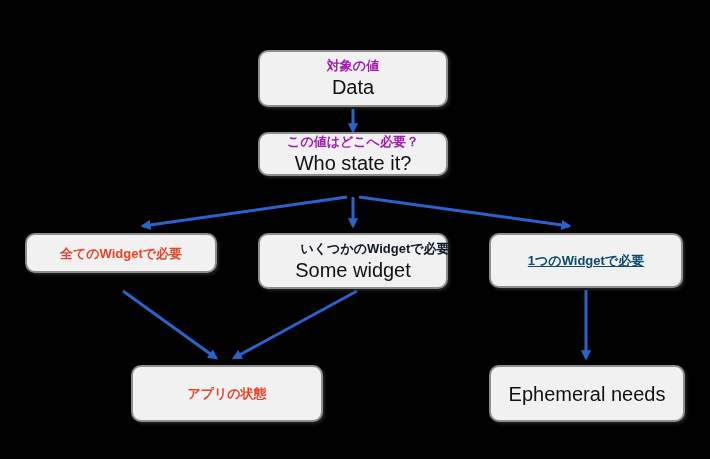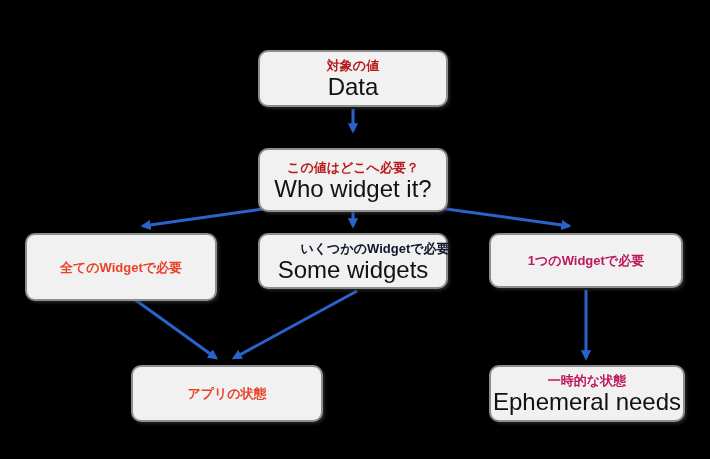--- a/index.html
+++ b/index.html
@@ -32,38 +32,38 @@
     align-items: center;
     justify-content: center;
     text-align: center;
     box-shadow: 2px 2px 3px rgba(60,60,60,0.55);
     padding: 4px 6px;
   }
   .jp {
     font-size: 13px;
     font-weight: bold;
     line-height: 17px;
-    color: #b91c1c;
+    color: #a21caf;
     white-space: nowrap;
   }
   .en {
-    font-size: 24px;
+    font-size: 20px;
     font-weight: 400;
     line-height: 26px;
     color: #111111;
     white-space: nowrap;
   }
   .jp.red    { color: #e8432a; }
   .jp.orange { color: #0f172a; margin-left: 44px; }
-  .jp.blue   { color: #be185d; }
+  .jp.blue   { color: #0c4a6e; text-decoration: underline; }
 
   
   #node-data      { left: 258px; top:  50px; width: 190px; height: 57px; }
-  #node-who       { left: 258px; top: 148px; width: 190px; height: 64px; justify-content: center; }
-  #node-most      { left:  25px; top: 233px; width: 192px; height: 68px; }
+  #node-who       { left: 258px; top: 132px; width: 190px; height: 44px; justify-content: center; }
+  #node-most      { left:  25px; top: 233px; width: 192px; height: 40px; }
   #node-some      { left: 258px; top: 233px; width: 190px; height: 56px; }
   #node-single    { left: 489px; top: 233px; width: 194px; height: 55px; }
   #node-app       { left: 131px; top: 365px; width: 192px; height: 57px; }
   #node-ephemeral { left: 489px; top: 365px; width: 196px; height: 57px; }
 </style>
 </head>
 <body>
 
 <div class="canvas">
 
@@ -84,38 +84,37 @@
     </g>
   </svg>
 
   <div class="node" id="node-data">
     <div class="jp">対象の値</div>
     <div class="en">Data</div>
   </div>
 
   <div class="node" id="node-who">
     <div class="jp">この値はどこへ必要？</div>
-    <div class="en">Who widget it?</div>
+    <div class="en">Who state it?</div>
   </div>
 
   <div class="node" id="node-most">
     <div class="jp red">全てのWidgetで必要</div>
   </div>
 
   <div class="node" id="node-some">
     <div class="jp orange">いくつかのWidgetで必要</div>
-    <div class="en">Some widgets</div>
+    <div class="en">Some widget</div>
   </div>
 
   <div class="node" id="node-single">
     <div class="jp blue">1つのWidgetで必要</div>
   </div>
 
   <div class="node" id="node-app">
     <div class="jp red">アプリの状態</div>
   </div>
 
   <div class="node" id="node-ephemeral">
-    <div class="jp blue">一時的な状態</div>
     <div class="en">Ephemeral needs</div>
   </div>
 
 </div>
 
 </body></html>

